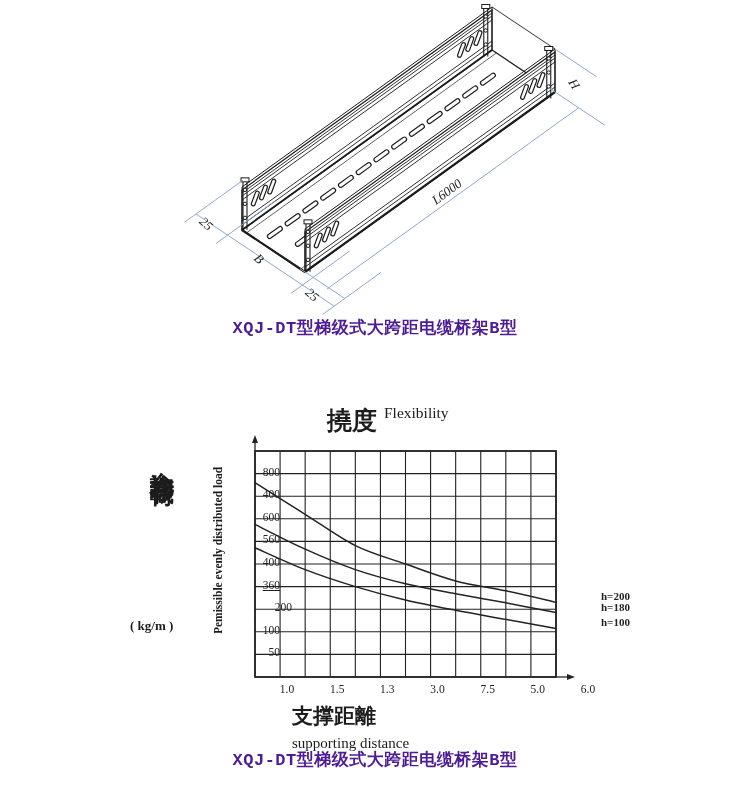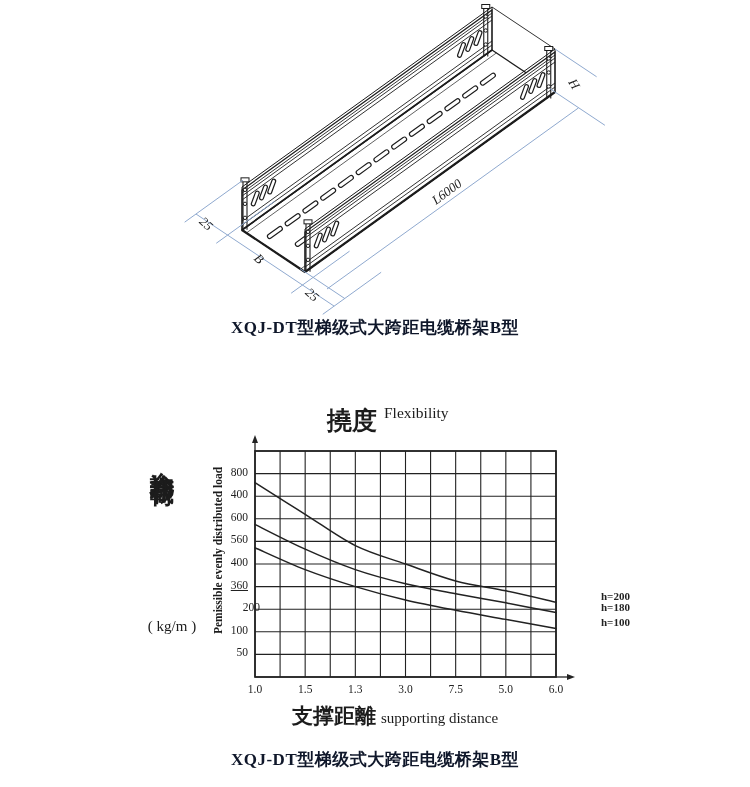--- a/index.html
+++ b/index.html
@@ -1,35 +1,35 @@
 <!DOCTYPE html>
 <html><head>
 <meta charset="utf-8">
 <style>
   html,body{margin:0;padding:0;background:#ffffff;}
   .page{position:relative;width:750px;height:787px;background:#fff;overflow:hidden;
         font-family:"Liberation Serif",serif;color:#1c1c1c;}
   svg{position:absolute;left:0;top:0;}
   .caption{position:absolute;left:0;width:750px;text-align:center;
-           font-family:Liberation Serif, serif;font-weight:700;
-           font-size:17px;color:#0f172a;letter-spacing:.5px;}
+           font-family:Liberation Mono, monospace;font-weight:700;
+           font-size:17px;color:#4c1d95;letter-spacing:.5px;}
   .dimlabel{position:absolute;font-family:"Liberation Serif",serif;font-style:italic;
             font-size:13px;color:#1c1c1c;text-align:center;white-space:nowrap;}
   .chart-title{position:absolute;display:flex;align-items:flex-start;gap:7px;white-space:nowrap;}
   .cn-big{font-weight:700;font-size:25px;}
   .en-mid{font-size:15.5px;}
   .ycn{position:absolute;writing-mode:vertical-rl;text-orientation:upright;
        font-weight:700;font-size:24px;letter-spacing:2px;line-height:34px;}
-  .yunit{position:absolute;font-size:15px;text-align:center;white-space:nowrap;}
+  .yunit{position:absolute;font-size:13px;white-space:nowrap;font-weight:bold;}
   .yen{position:absolute;font-weight:700;font-size:11.5px;text-align:center;
        transform:rotate(-90deg);transform-origin:center;white-space:nowrap;}
-  .xtitle{position:absolute;display:flex;align-items:baseline;gap:5px;white-space:nowrap;}
+  .xtitle{position:absolute;display:flex;align-items:baseline;gap:5px;white-space:nowrap;flex-direction:column;}
   .cn-x{font-weight:700;font-size:21px;}
   .en-x{font-size:15px;}
-  .tick{position:absolute;font-size:11.5px;color:#222;white-space:nowrap;}
+  .tick{position:absolute;font-size:11.5px;color:#222;white-space:nowrap;padding-left:32px;}
   .ytick{width:30px;text-align:right;}
   .xtick{width:36px;text-align:center;}
   .slabel{position:absolute;font-size:11px;font-weight:700;color:#222;white-space:nowrap;margin-left:40px;}
 </style>
 </head>
 <body>
 
 <div class="page">
 
   <svg id="gfx" width="750" height="787" viewBox="0 0 750 787">

